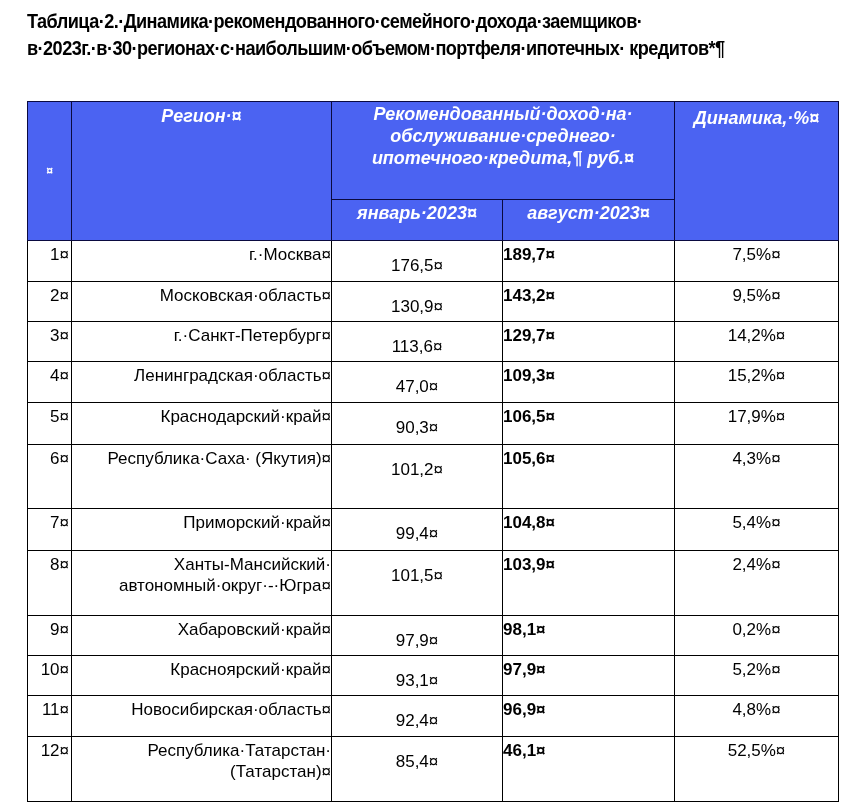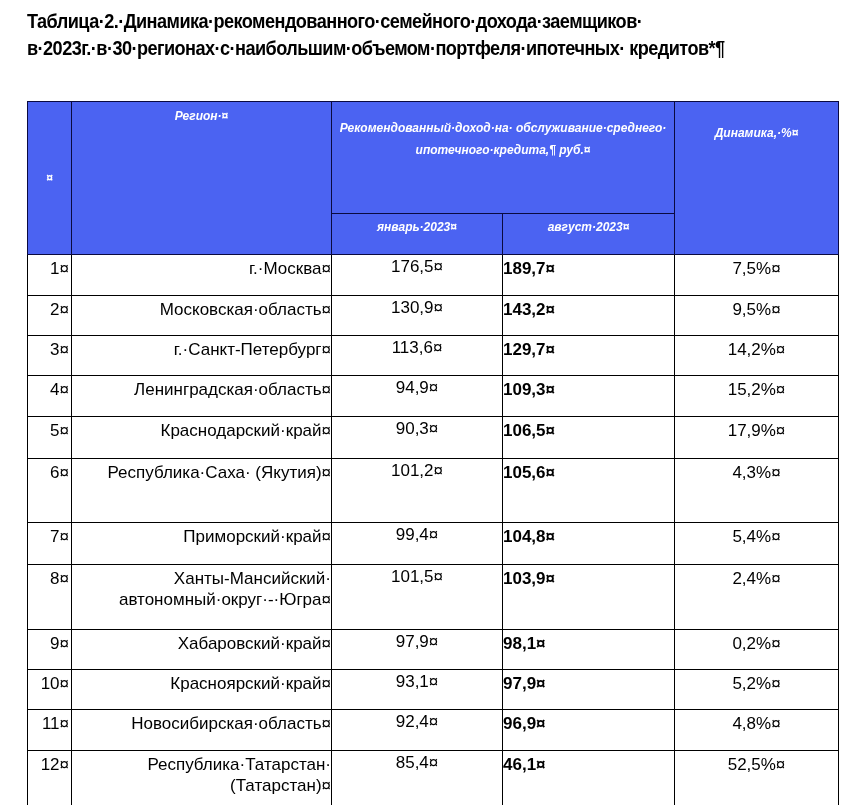--- a/index.html
+++ b/index.html
@@ -5,29 +5,29 @@
   html, body { margin: 0; padding: 0; background: #ffffff; }
   body { width: 842px; height: 805px; position: relative; overflow: hidden;
          font-family: "Liberation Sans", sans-serif; color: #000; }
   .title { position: absolute; left: 27px; top: 8px; width: 810px;
            font-size: 19.5px; font-weight: bold; line-height: 27px;
            letter-spacing: -0.6px; transform: scaleX(0.93); transform-origin: left top; }
   table { position: absolute; left: 27px; top: 101px; border-collapse: collapse;
           table-layout: fixed; width: 811px; }
   td, th { border: 1.5px solid #000; padding: 0; vertical-align: top; font-size: 17px; line-height: 21px; }
   thead th { background: #4b63f2; color: #fff; font-style: italic; font-weight: bold;
-             font-size: 12px; line-height: 22px; border-color: #0a0a40; }
+             font-size: 18px; line-height: 22px; border-color: #0a0a40; }
   th.hnum { vertical-align: middle; font-size: 12px; }
   th.hreg { padding-top: 3px; }
-  th.hinc { padding-top: 15px; height: 96px; }
-  th.hdyn { padding-top: 20px; }
+  th.hinc { padding-top: 1px; height: 96px; }
+  th.hdyn { padding-top: 5px; }
   th.hsub { height: 38px; vertical-align: top; padding-top: 2px; }
   td.num { text-align: right; padding: 3px 2px 0 0; }
   td.reg { text-align: right; padding: 3px 0 0 9px; }
-  td.jan { text-align: center; padding-top: 1px; }
+  td.jan { text-align: center; padding-top: 14px; }
   td.aug { text-align: left; padding-top: 3px; font-weight: bold; }
   td.dyn { text-align: center; padding-top: 3px; }
 </style>
 </head>
 <body>
 
 <div class="title">Таблица·2.·Динамика·рекомендованного·семейного·дохода·заемщиков· в·2023г.·в·30·регионах·с·наибольшим·объемом·портфеля·ипотечных· кредитов*¶</div>
 
 <table>
   <colgroup>
@@ -67,21 +67,21 @@
       <tr style="height: 40px;">
         <td class="num">3¤</td>
         <td class="reg">г.·Санкт-Петербург¤</td>
         <td class="jan">113,6¤</td>
         <td class="aug">129,7¤</td>
         <td class="dyn">14,2%¤</td>
       </tr>
       <tr style="height: 41px;">
         <td class="num">4¤</td>
         <td class="reg">Ленинградская·область¤</td>
-        <td class="jan">94,9¤</td>
+        <td class="jan">47,0¤</td>
         <td class="aug">109,3¤</td>
         <td class="dyn">15,2%¤</td>
       </tr>
       <tr style="height: 42px;">
         <td class="num">5¤</td>
         <td class="reg">Краснодарский·край¤</td>
         <td class="jan">90,3¤</td>
         <td class="aug">106,5¤</td>
         <td class="dyn">17,9%¤</td>
       </tr>

